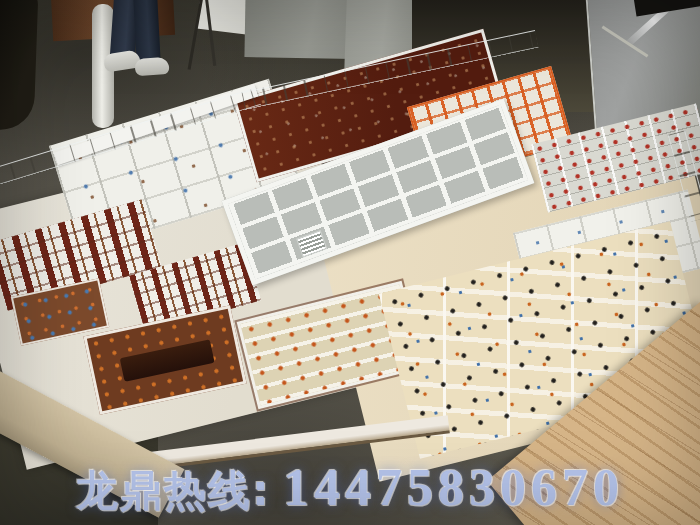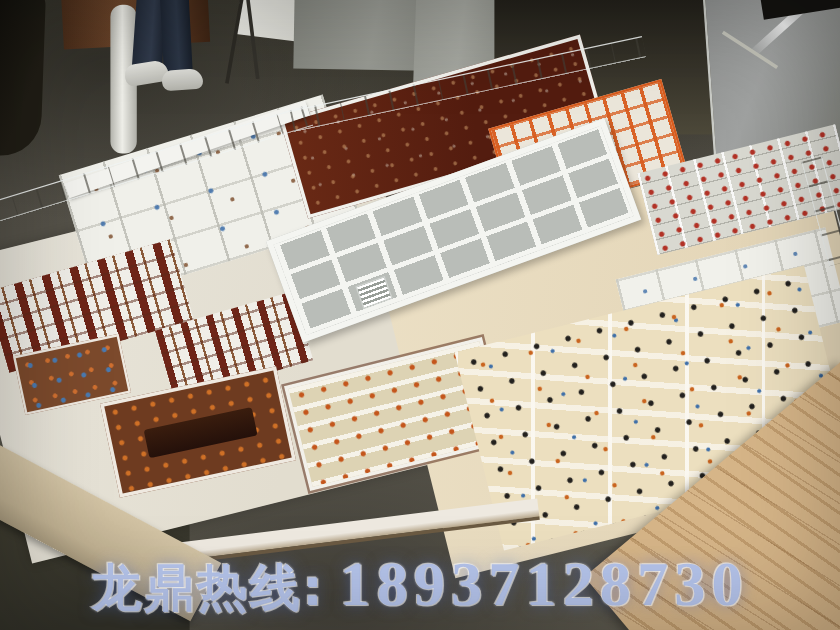--- a/index.html
+++ b/index.html
@@ -210,17 +210,17 @@
   <div class="railing railing-1"></div>
   <div class="railing railing-2"></div>
   <div class="railing railing-right"></div>
   <div class="front-edge"></div>
 
   <div class="table-left"></div>
   <div class="table-right"></div>
 
   <div class="watermark">
     <span class="wm-cn">龙鼎热线:</span>
-    <span class="wm-num">18937128730</span>
+    <span class="wm-num">14475830670</span>
   </div>
 
   <div class="vignette"></div>
 </div>
 
 </body></html>

